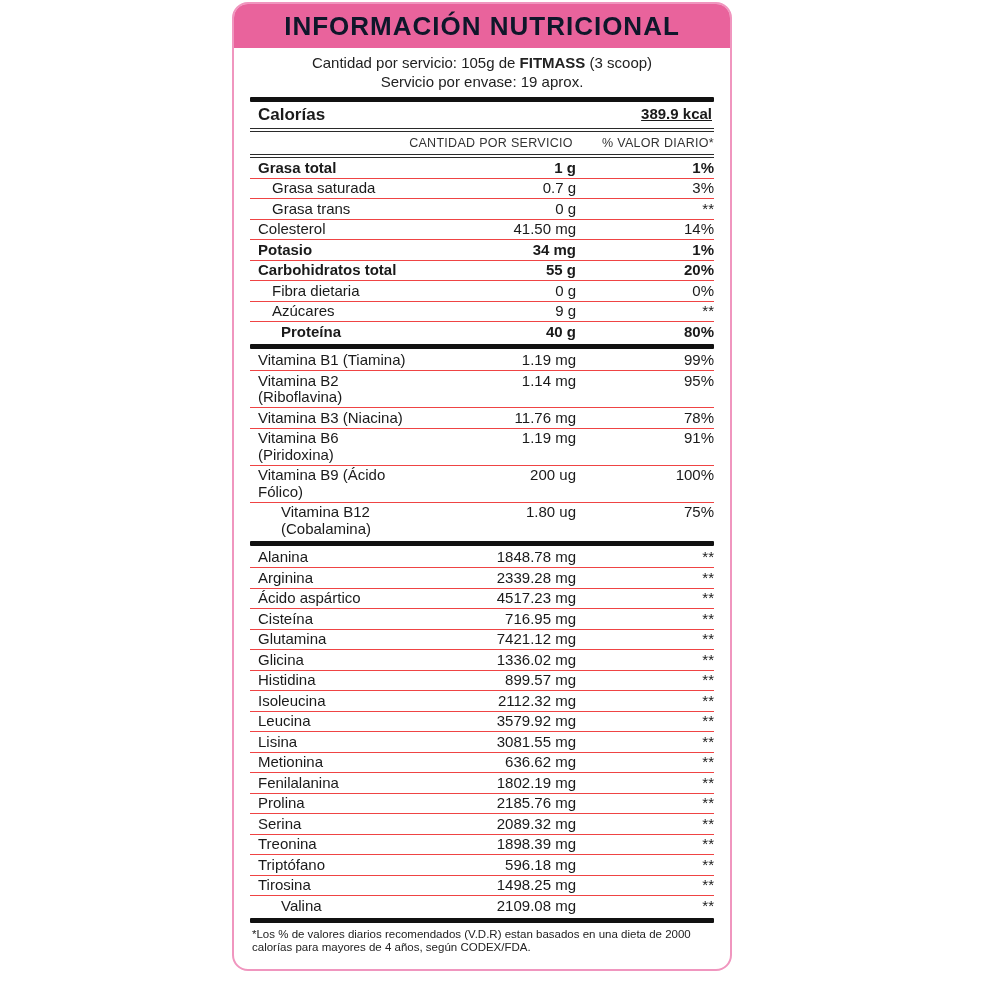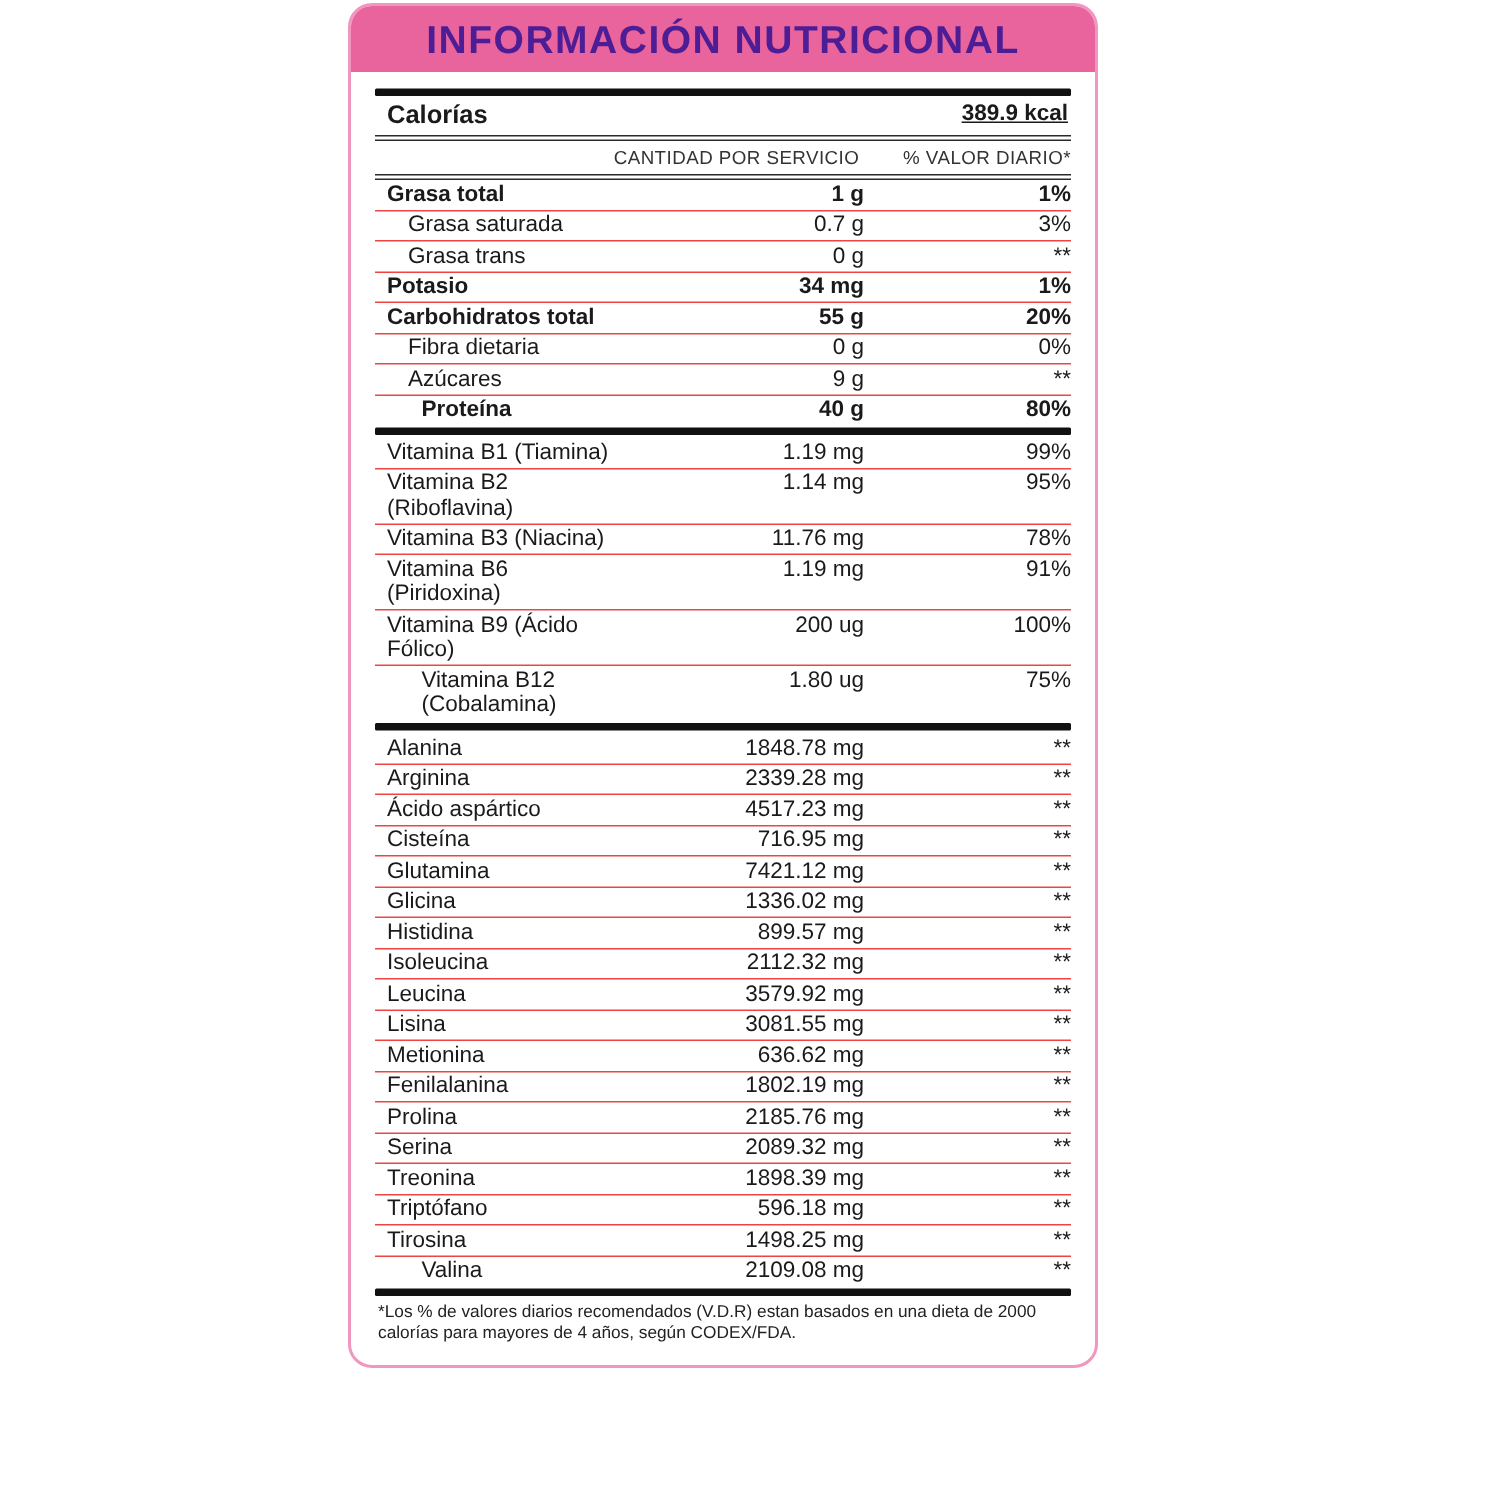--- a/index.html
+++ b/index.html
@@ -11,21 +11,21 @@
     position:absolute; left:232px; top:2px; width:500px;
     background:#ffffff; border:2px solid #f096bf; border-radius:16px;
     overflow:hidden;
   }
 
   .band {
     background:#e9639c; height:44px;
     display:flex; align-items:center; justify-content:center;
   }
   .band .title {
-    color:#4c1d95; font-weight:bold; font-size:26px; letter-spacing:1px;
+    color:#0f172a; font-weight:bold; font-size:26px; letter-spacing:1px;
   }
 
   .serving-block { text-align:center; padding:5px 10px 2px; font-size:15px; line-height:19px; color:#222; }
   .bold { font-weight:bold; }
 
   .content { padding:0 16px 10px; }
 
   .bar { height:5px; background:#111; border-radius:1px; }
   .bar.m-top { margin-top:4px; }
   .bar.m-both { margin:2px 0; }
@@ -59,20 +59,22 @@
 <body>
 
 <div class="canvas">
   <div class="label">
 
     <div class="band">
       <div class="title">INFORMACIÓN NUTRICIONAL</div>
     </div>
 
     <div class="serving-block">
+      <div><span>Cantidad por servicio: 105g de </span><span class="bold">FITMASS</span><span> (3 scoop)</span></div>
+      <div>Servicio por envase: 19 aprox.</div>
     </div>
 
     <div class="content">
 
       <div class="bar m-top"></div>
 
       <div class="calories-row">
         <span class="cal-label">Calorías</span>
         <span class="cal-value">389.9 kcal</span>
       </div>
@@ -100,20 +102,25 @@
             <span class="cell-amount">0.7 g</span>
             <span class="cell-dv">3%</span>
           </div>
 
           <div class="cols row indent">
             <span class="cell-name">Grasa trans</span>
             <span class="cell-amount">0 g</span>
             <span class="cell-dv">**</span>
           </div>
 
+          <div class="cols row">
+            <span class="cell-name">Colesterol</span>
+            <span class="cell-amount">41.50 mg</span>
+            <span class="cell-dv">14%</span>
+          </div>
 
 
           <div class="cols row bold">
             <span class="cell-name">Potasio</span>
             <span class="cell-amount">34 mg</span>
             <span class="cell-dv">1%</span>
           </div>
 
           <div class="cols row bold">
             <span class="cell-name">Carbohidratos total</span>

